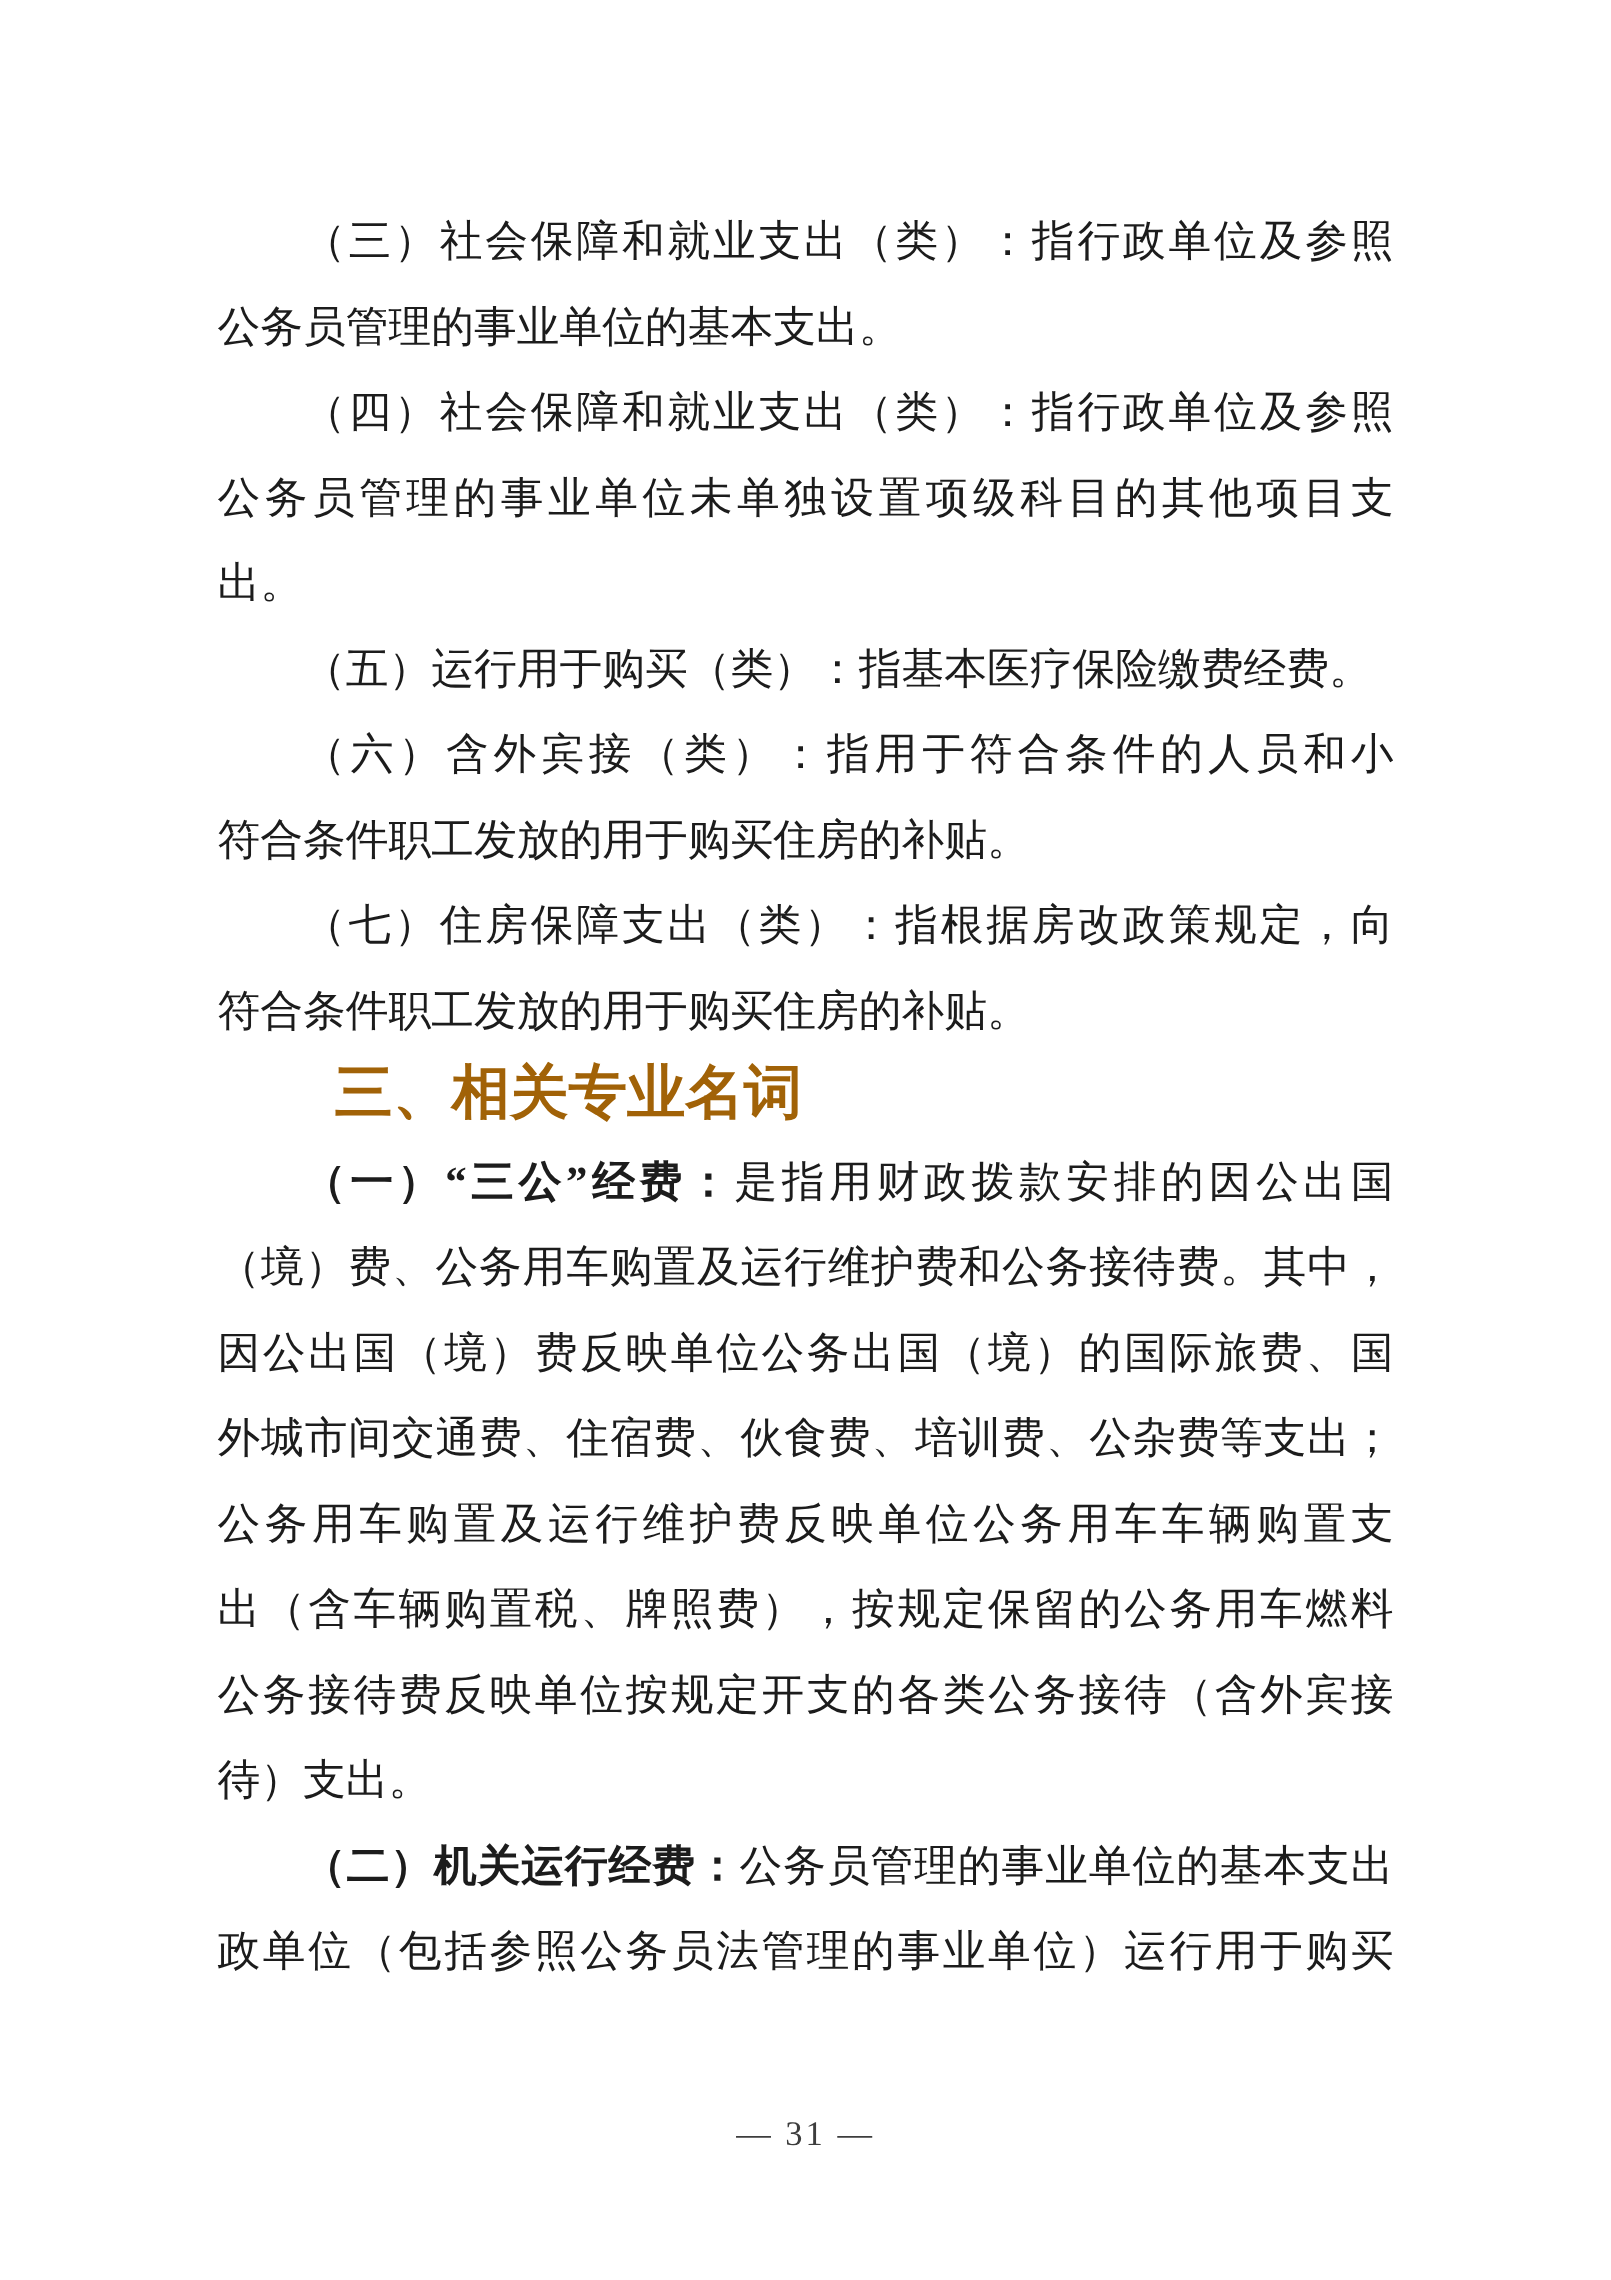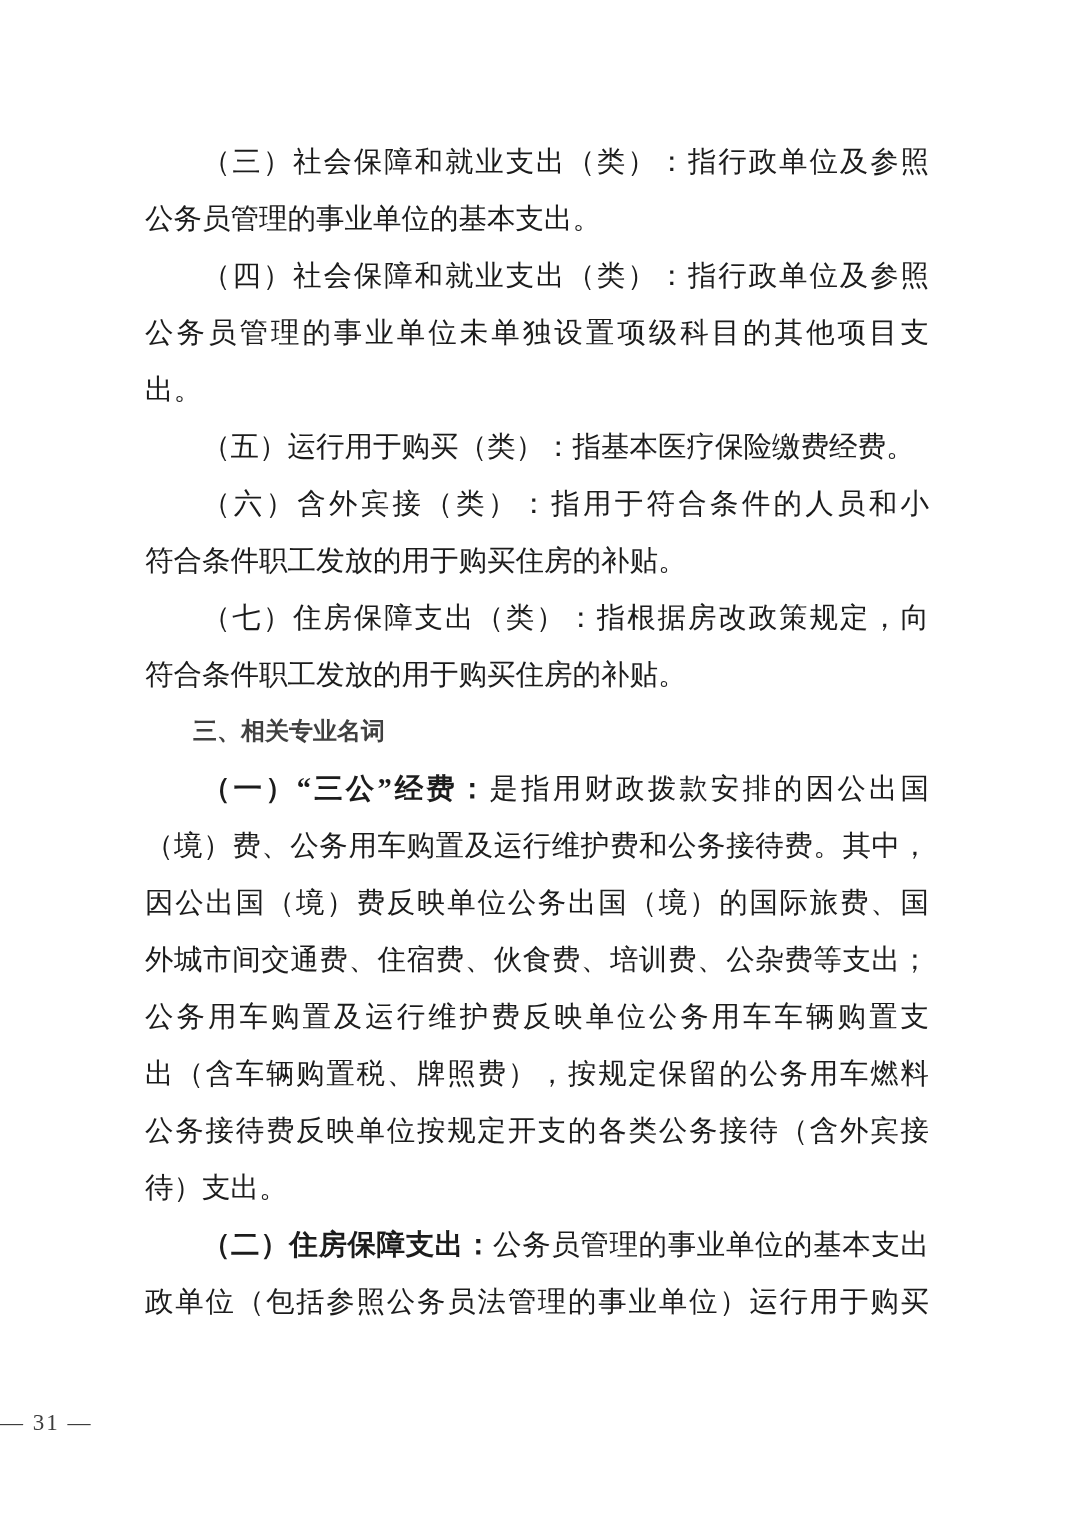--- a/index.html
+++ b/index.html
@@ -34,31 +34,31 @@
   .line.indent {
     padding-left: 2em;
   }
   .line.no-stretch {
     text-align-last: left;
   }
   .line .seg.bold {
     font-weight: bold;
   }
   .line.heading {
-    font-family: Liberation Serif, serif;
+    font-family: Liberation Mono, monospace;
     font-weight: bold;
-    font-size: 24px;
-    color: #404040;
+    font-size: 39px;
+    color: #a16207;
   }
   .footer {
     position: absolute;
     left: 0;
     right: 0;
     top: 1406px;
-    text-align: left;
+    text-align: center;
     font-size: 23px;
     line-height: 34px;
     color: #3d3d3d;
     font-family: "Liberation Serif", "DejaVu Serif", serif;
     letter-spacing: 2px;
   }
 </style>
 </head>
 <body>
 
@@ -76,19 +76,19 @@
       <div class="line no-stretch"><span class="seg">符合条件职工发放的用于购买住房的补贴。</span></div>
       <div class="line indent no-stretch heading"><span class="seg bold">三、相关专业名词</span></div>
       <div class="line indent"><span class="seg bold">（一）“三公”经费：</span><span class="seg">是指用财政拨款安排的因公出国</span></div>
       <div class="line"><span class="seg">（境）费、公务用车购置及运行维护费和公务接待费。其中，</span></div>
       <div class="line"><span class="seg">因公出国（境）费反映单位公务出国（境）的国际旅费、国</span></div>
       <div class="line"><span class="seg">外城市间交通费、住宿费、伙食费、培训费、公杂费等支出；</span></div>
       <div class="line"><span class="seg">公务用车购置及运行维护费反映单位公务用车车辆购置支</span></div>
       <div class="line"><span class="seg">出（含车辆购置税、牌照费），按规定保留的公务用车燃料</span></div>
       <div class="line"><span class="seg">公务接待费反映单位按规定开支的各类公务接待（含外宾接</span></div>
       <div class="line no-stretch"><span class="seg">待）支出。</span></div>
-      <div class="line indent"><span class="seg bold">（二）住房保障支出：</span><span class="seg">公务员管理的事业单位的基本支出</span></div>
+      <div class="line indent"><span class="seg bold">（二）机关运行经费：</span><span class="seg">公务员管理的事业单位的基本支出</span></div>
       <div class="line"><span class="seg">政单位（包括参照公务员法管理的事业单位）运行用于购买</span></div>
     </div>
   <div class="footer">
     <span>— 31 —</span>
   </div>
 </div>
 
 </body></html>

